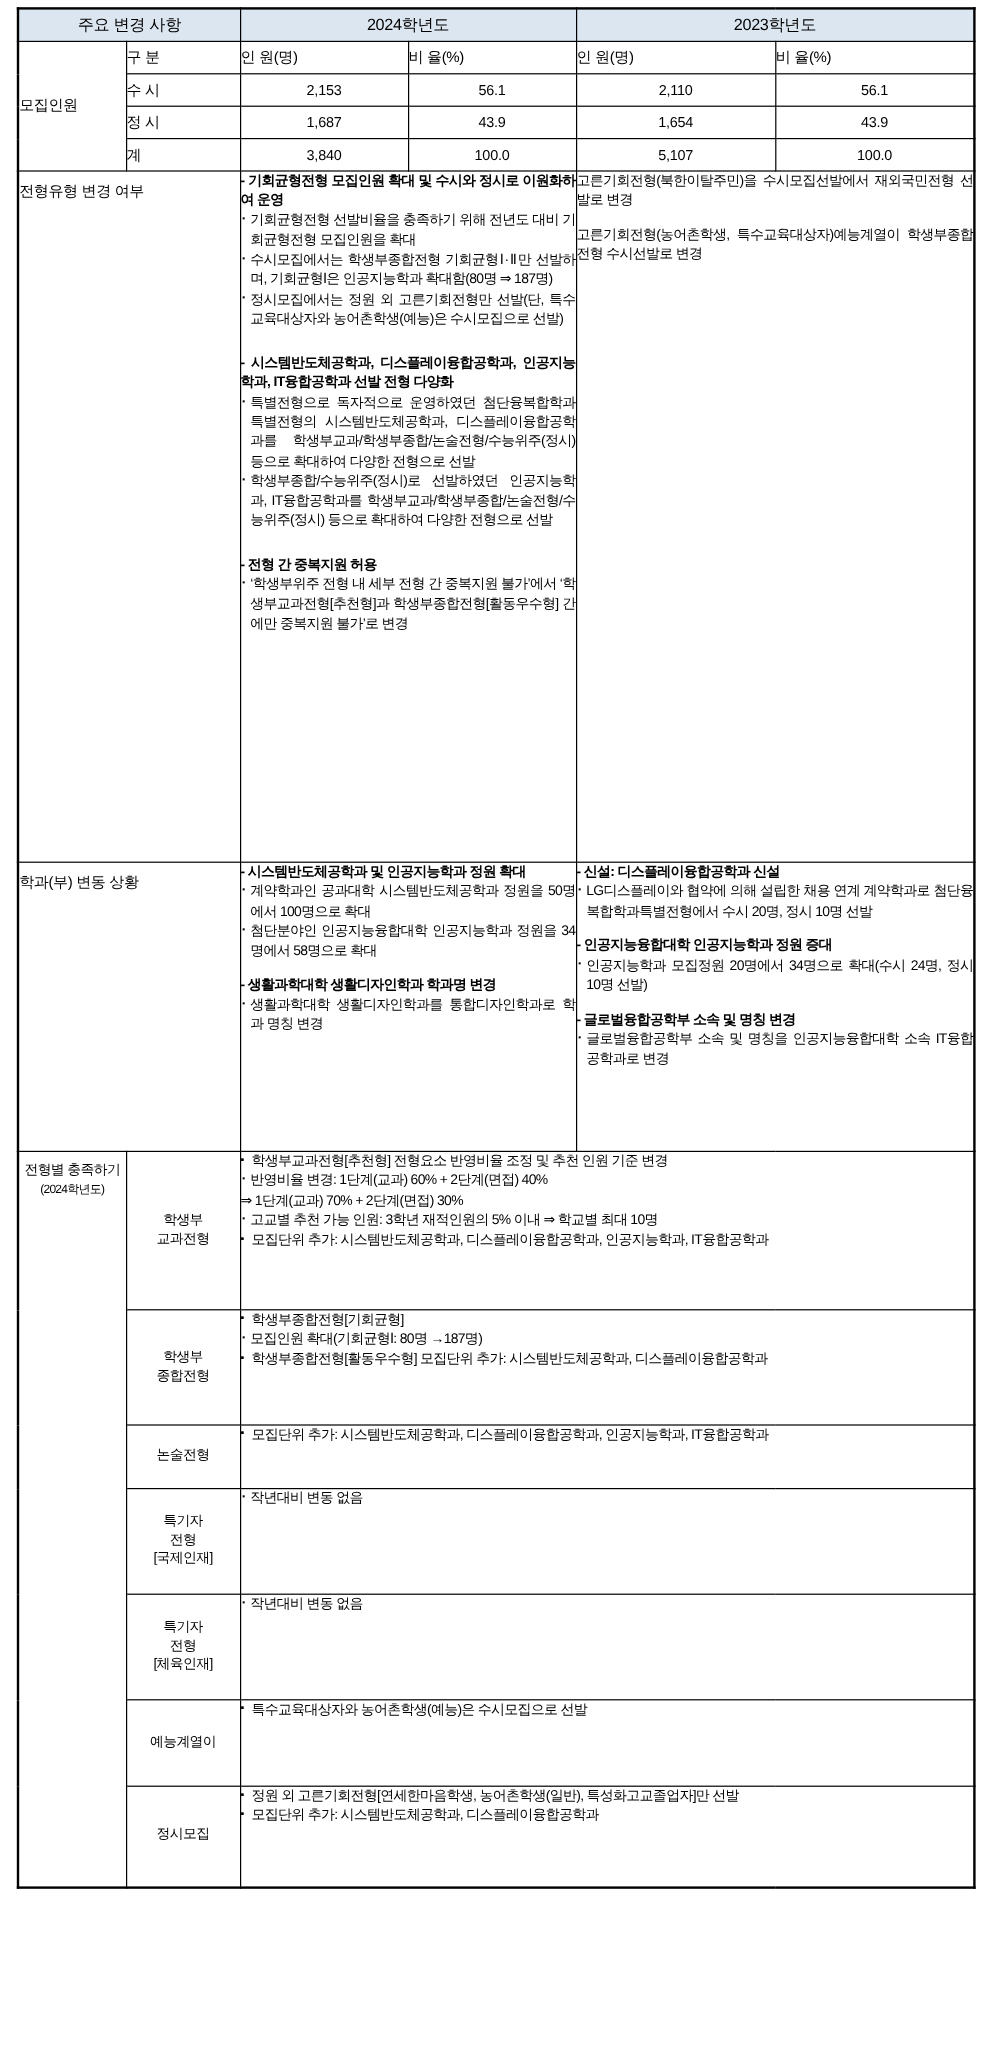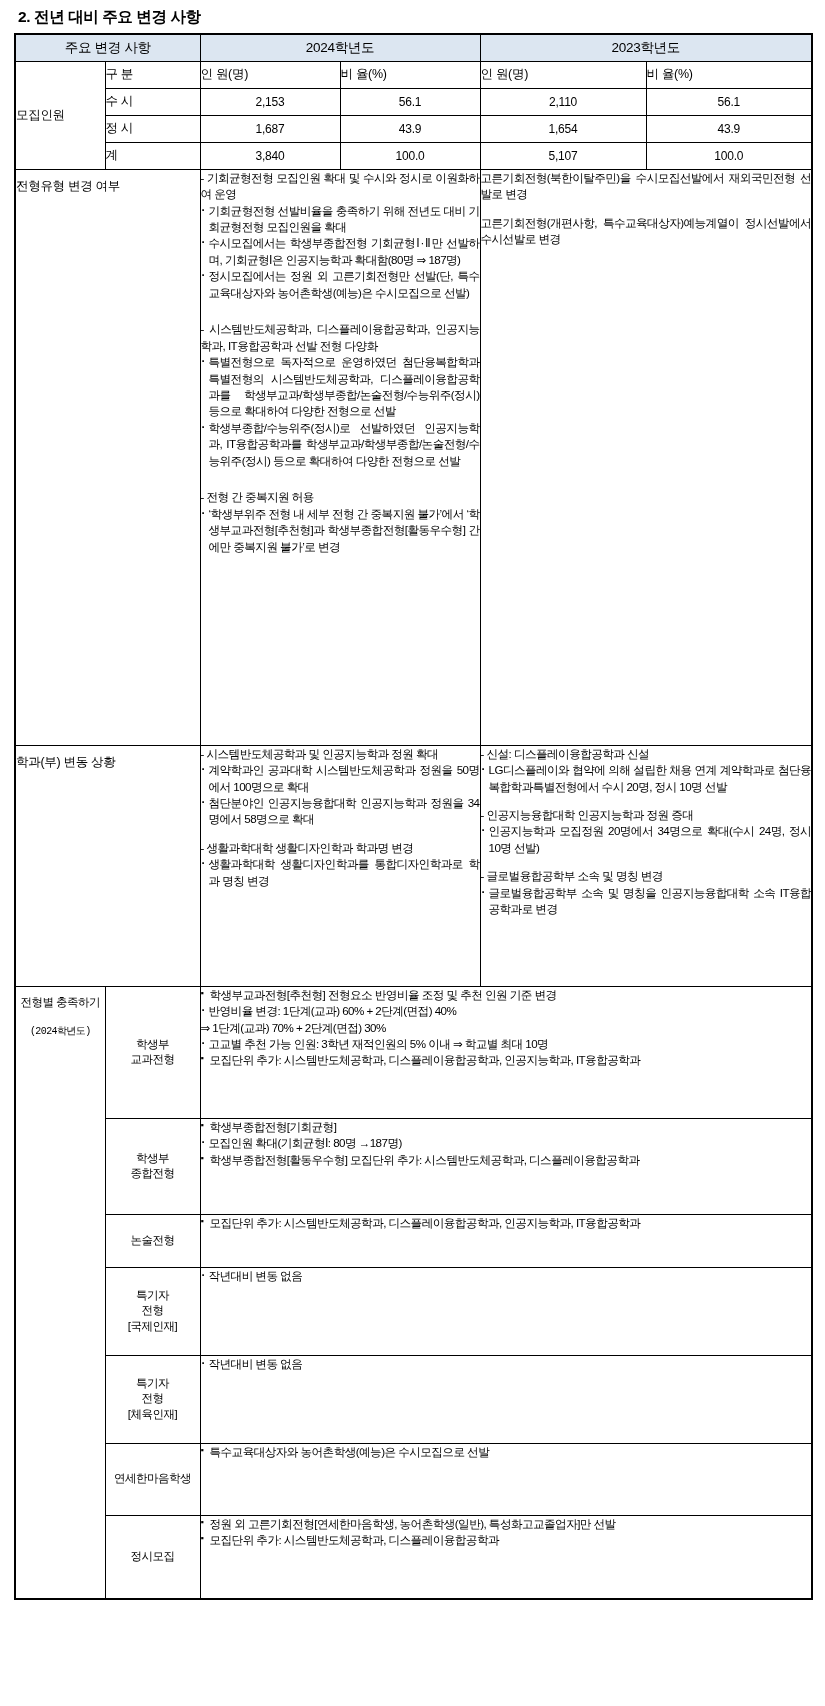--- a/index.html
+++ b/index.html
@@ -77,21 +77,21 @@
     text-align: justify;
     text-justify: inter-character;
   }
   .cellpad-left {
     padding: 4px 5px 4px 6px;
     font-size: 11.6px;
     line-height: 1.42;
     letter-spacing: -0.55px;
     text-align: left;
   }
-  .b { font-weight: normal; }
+  .b { font-weight: bold; }
   .blk { margin: 0; }
   .sp { height: 12px; }
   .big-sp { height: 20px; }
   .dot-item {
     position: relative;
     padding-left: 8px;
   }
   .dot-item::before {
     content: "\00B7";
     position: absolute;
@@ -108,30 +108,28 @@
     position: absolute;
     left: 0px;
     top: 0px;
     font-size: 9px;
   }
   .plain-item { padding-left: 0; }
   .sub-note {
     font-size: 10px;
     letter-spacing: -0.6px;
     display: block;
-    margin-top: 15px;
-    font-family: Liberation Mono, monospace;
+    margin-top: 1px;
   }
 </style>
 </head>
 <body>
 
 <div class="page">
 
-  <div class="doc-title">2. 전년 대비 주요 변경 사항</div>
 
   <table class="main">
     <colgroup>
       <col style="width:90px">
       <col style="width:95px">
       <col style="width:140px">
       <col style="width:140px">
       <col style="width:166px">
       <col style="width:166px">
     </colgroup>
@@ -184,21 +182,21 @@
         <div class="b blk">- 시스템반도체공학과, 디스플레이융합공학과, 인공지능학과, IT융합공학과 선발 전형 다양화</div>
         <div class="dot-item">특별전형으로 독자적으로 운영하였던 첨단융복합학과특별전형의 시스템반도체공학과, 디스플레이융합공학과를 학생부교과/학생부종합/논술전형/수능위주(정시) 등으로 확대하여 다양한 전형으로 선발</div>
         <div class="dot-item">학생부종합/수능위주(정시)로 선발하였던 인공지능학과, IT융합공학과를 학생부교과/학생부종합/논술전형/수능위주(정시) 등으로 확대하여 다양한 전형으로 선발</div>
         <div class="big-sp"></div>
         <div class="b blk">- 전형 간 중복지원 허용</div>
         <div class="dot-item">‘학생부위주 전형 내 세부 전형 간 중복지원 불가’에서 ‘학생부교과전형[추천형]과 학생부종합전형[활동우수형] 간에만 중복지원 불가’로 변경</div>
       </td>
       <td class="cellpad" colspan="2">
         <div class="blk">고른기회전형(북한이탈주민)을 수시모집선발에서 재외국민전형 선발로 변경</div>
         <div class="sp"></div>
-        <div class="blk">고른기회전형(개편사항,    특수교육대상자)예능계열이   정시선발에서   수시선발로 변경</div>
+        <div class="blk">고른기회전형(농어촌학생,    특수교육대상자)예능계열이   학생부종합전형   수시선발로 변경</div>
       </td>
     </tr>
 
     <tr style="height:241px">
       <td class="ctr" colspan="2" style="vertical-align:top !important;padding-top:8px">학과(부) 변동 상황</td>
       <td class="cellpad" colspan="2">
         <div class="b blk">- 시스템반도체공학과 및 인공지능학과 정원 확대</div>
         <div class="dot-item">계약학과인 공과대학 시스템반도체공학과 정원을 50명에서 100명으로 확대</div>
         <div class="dot-item">첨단분야인 인공지능융합대학 인공지능학과 정원을 34명에서 58명으로 확대</div>
         <div class="sp"></div>
@@ -273,21 +271,21 @@
         <div>전형</div>
         <div>[체육인재]</div>
       </td>
       <td class="cellpad-left" colspan="4">
         <div class="dot-item">작년대비 변동 없음</div>
       </td>
     </tr>
 
     <tr style="height:72px">
       <td class="ctr-sm">
-        <div>연세한마음학생</div>
+        <div>예능계열이</div>
       </td>
       <td class="cellpad-left" colspan="4">
         <div class="sq-item">특수교육대상자와 농어촌학생(예능)은 수시모집으로 선발</div>
       </td>
     </tr>
 
     <tr style="height:84px">
       <td class="ctr-sm">
         <div>정시모집</div>
       </td>

